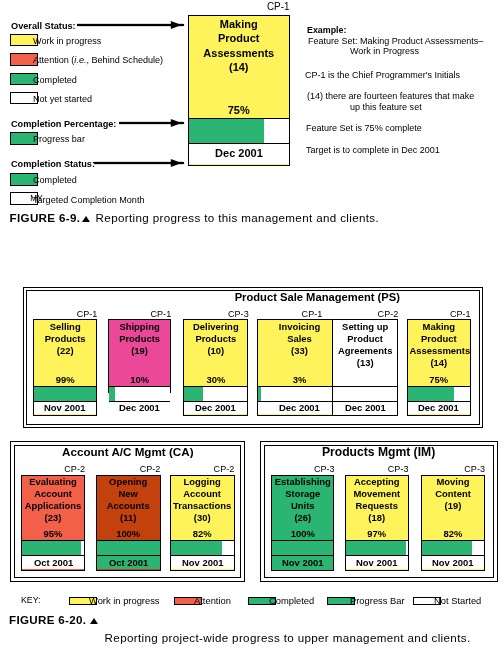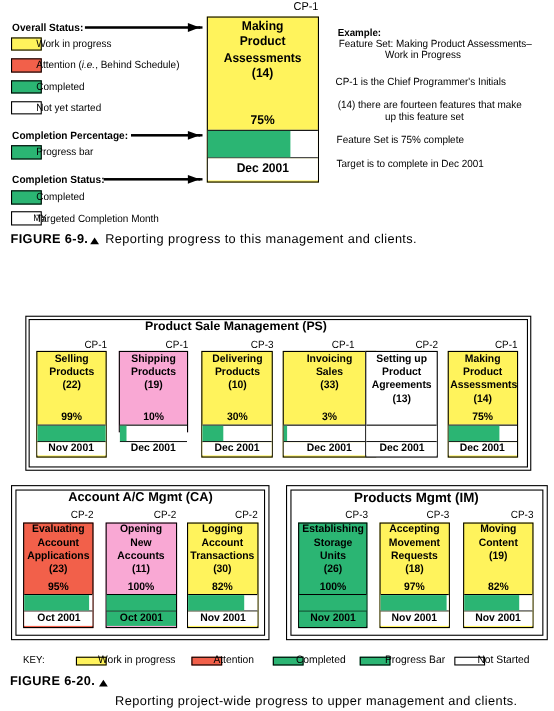--- a/index.html
+++ b/index.html
@@ -101,41 +101,41 @@
 <div class="abs sq" style="left:306.0px;top:144.5px;font-size:9.45px;line-height:1;white-space:nowrap;">Target is to complete in Dec 2001</div>
 </div>
 <div>
 <div class="cap" style="left:9.6px;top:211.9px;font-weight:bold;letter-spacing:0.33px;">FIGURE 6-9.</div>
 <div class="abs" style="left:81.6px;top:216.3px;width:0;height:0;border-left:4.0px solid transparent;border-right:4.0px solid transparent;border-bottom:6.8px solid #000;"></div>
 <div class="cap" style="left:95.6px;top:211.9px;">Reporting progress to this management and clients.</div>
 </div>
 <div>
 <div class="panel-out" style="left:23.00px;top:286.80px;width:460.00px;height:141.50px;"></div>
 <div class="panel-in" style="left:26.20px;top:290.00px;width:453.60px;height:134.50px;"></div>
-<div class="panel-title" style="left:19px;top:292.2px;width:391px;">Product Sale Management (PS)</div>
+<div class="panel-title" style="left:9px;top:292.2px;width:391px;text-align:right;">Product Sale Management (PS)</div>
 <div>
 <div class="cp" style="left:32.80px;top:308.70px;width:64.40px;font-size:9.5px;">CP-1</div>
 <div class="fsbox" style="left:32.80px;top:319.30px;width:64.40px;height:96.50px;background:#fff35c;">
  <div class="fs-title" style="top:0.60px;font-size:9.9px;line-height:11.9px;">
   <div>Selling</div>
   <div>Products</div>
   <div>(22)</div>
  </div>
  <div class="fs-pct" style="top:53.80px;font-size:9.9px;">99%</div>
  <div class="fs-bar" style="top:65.25px;height:16.45px;background:#ffffff;">
   <div class="fs-bar-fill" style="width:99%;"></div>
  </div>
  <div class="fs-daterow" style="top:81.70px;height:11.90px;background:#ffffff;">
   <span style="font-size:9.9px;">Nov 2001</span>
  </div>
 </div>
 </div>
 <div>
 <div class="cp" style="left:108.30px;top:308.70px;width:63.20px;font-size:9.5px;">CP-1</div>
-<div class="fsbox" style="left:108.30px;top:319.30px;width:63.20px;height:74px;background:#f9a8d4;">
+<div class="fsbox" style="left:108.30px;top:319.30px;width:63.20px;height:74px;background:#ec4899;">
  <div class="fs-title" style="top:0.60px;font-size:9.9px;line-height:11.9px;">
   <div>Shipping</div>
   <div>Products</div>
   <div>(19)</div>
  </div>
  <div class="fs-pct" style="top:53.80px;font-size:9.9px;">10%</div>
  <div class="fs-bar" style="top:65.25px;height:16.45px;background:#ffffff;">
   <div class="fs-bar-fill" style="width:10%;"></div>
  </div>
  <div class="fs-daterow" style="top:81.70px;height:11.90px;background:#ffffff;">
@@ -231,21 +231,21 @@
  <div class="fs-bar" style="top:63.95px;height:16.45px;background:#ffffff;">
   <div class="fs-bar-fill" style="width:95%;"></div>
  </div>
  <div class="fs-daterow" style="top:80.40px;height:13.00px;background:#ffffff;">
   <span style="font-size:9.9px;">Oct 2001</span>
  </div>
 </div>
 </div>
 <div>
 <div class="cp" style="left:96.20px;top:464.00px;width:64.40px;font-size:9.5px;">CP-2</div>
-<div class="fsbox" style="left:96.20px;top:474.60px;width:64.40px;height:96.30px;background:#f9a8d4;">
+<div class="fsbox" style="left:96.20px;top:474.60px;width:64.40px;height:96.30px;background:#c2410c;">
  <div class="fs-title" style="top:0.60px;font-size:9.9px;line-height:11.9px;">
   <div>Opening</div>
   <div>New</div>
   <div>Accounts</div>
   <div>(11)</div>
  </div>
  <div class="fs-pct" style="top:52.50px;font-size:9.9px;">100%</div>
  <div class="fs-bar" style="top:63.95px;height:16.45px;background:#2bb573;">
   <div class="fs-bar-fill" style="width:100%;"></div>
  </div>

